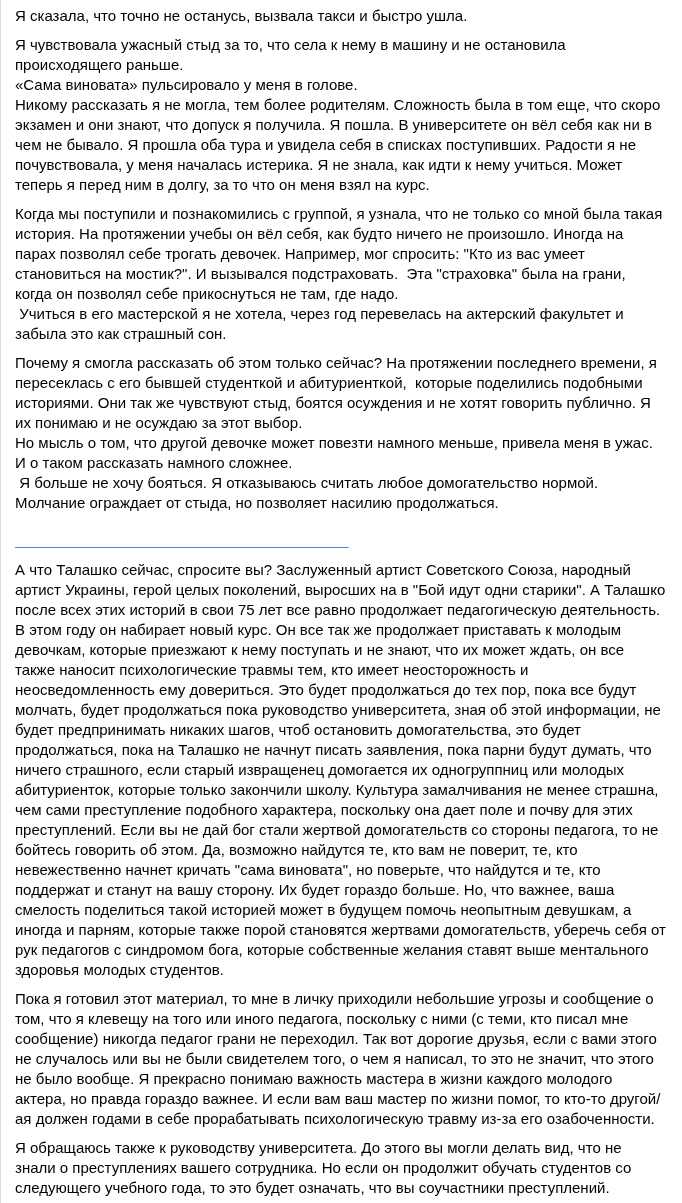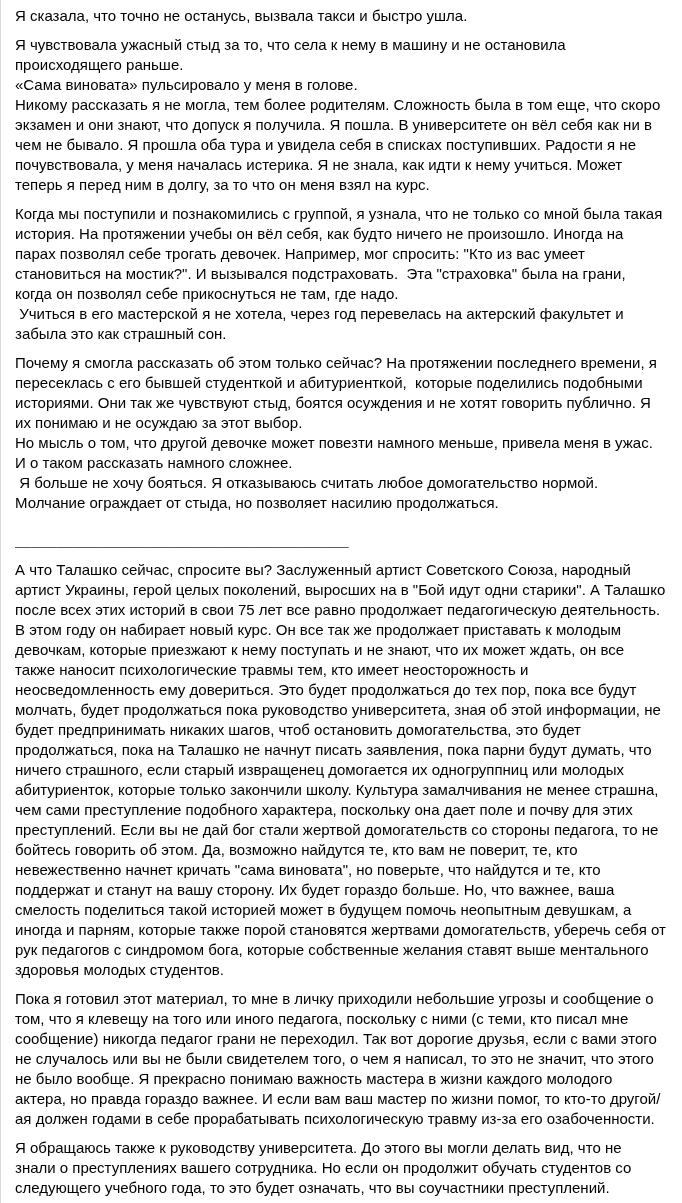--- a/index.html
+++ b/index.html
@@ -21,21 +21,21 @@
     color: #000000;
     background: #ffffff;
   }
   .para {
     margin: 0 0 9px 0;
     white-space: pre-wrap;
     word-wrap: break-word;
   }
   .divider-para {
     margin: 17px 0 10px 0;
-    color: #be185d;
+    color: #3b82f6;
     letter-spacing: 0;
     white-space: nowrap;
     overflow: hidden;
   }
 </style>
 </head>
 <body>
 
 <div class="post">
   <div id="post-body">

